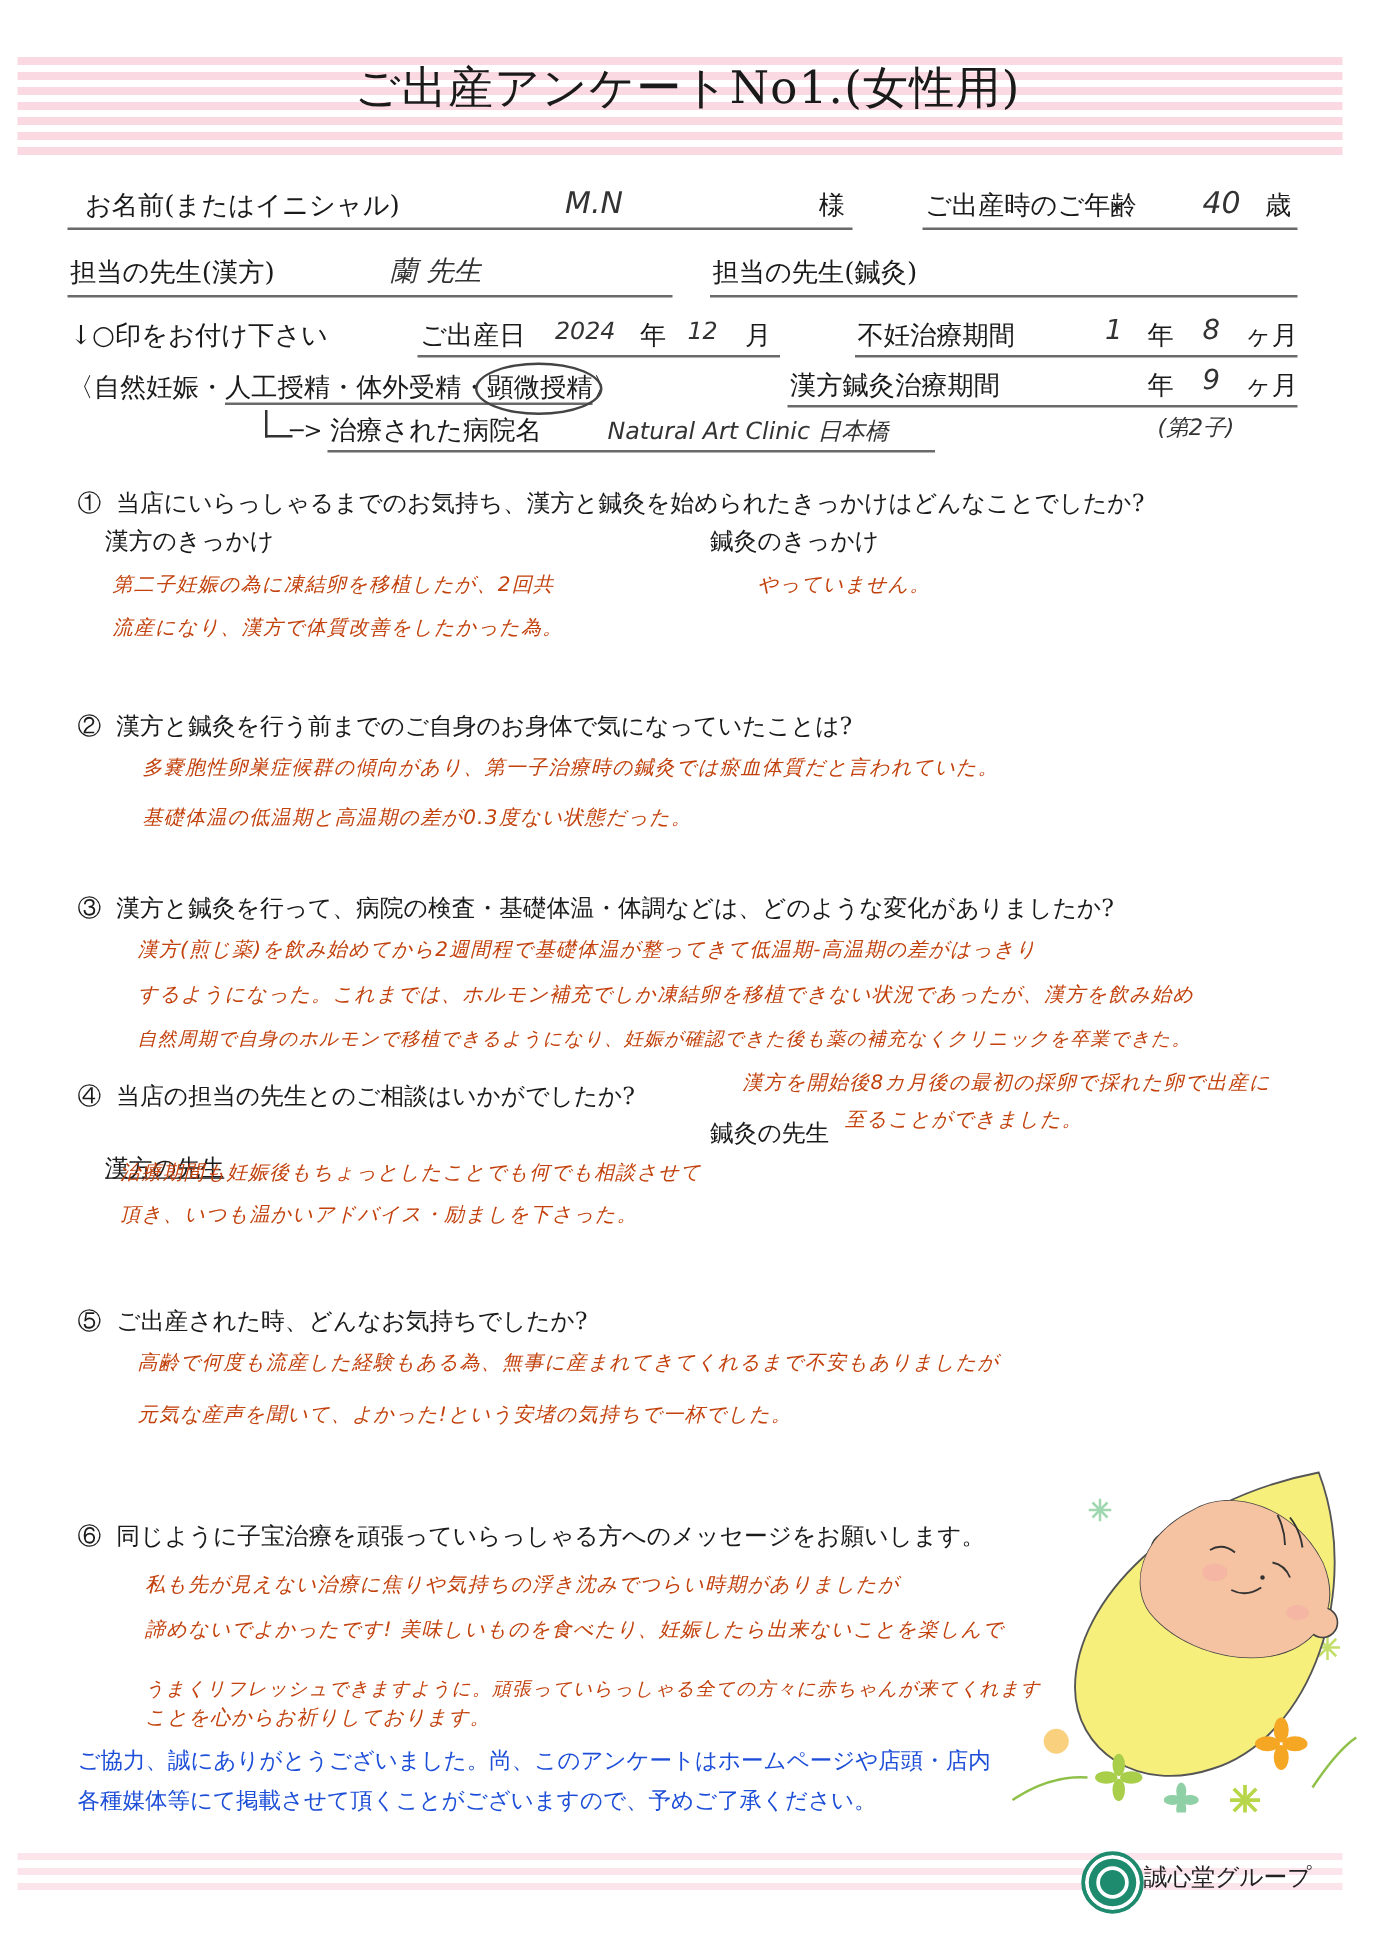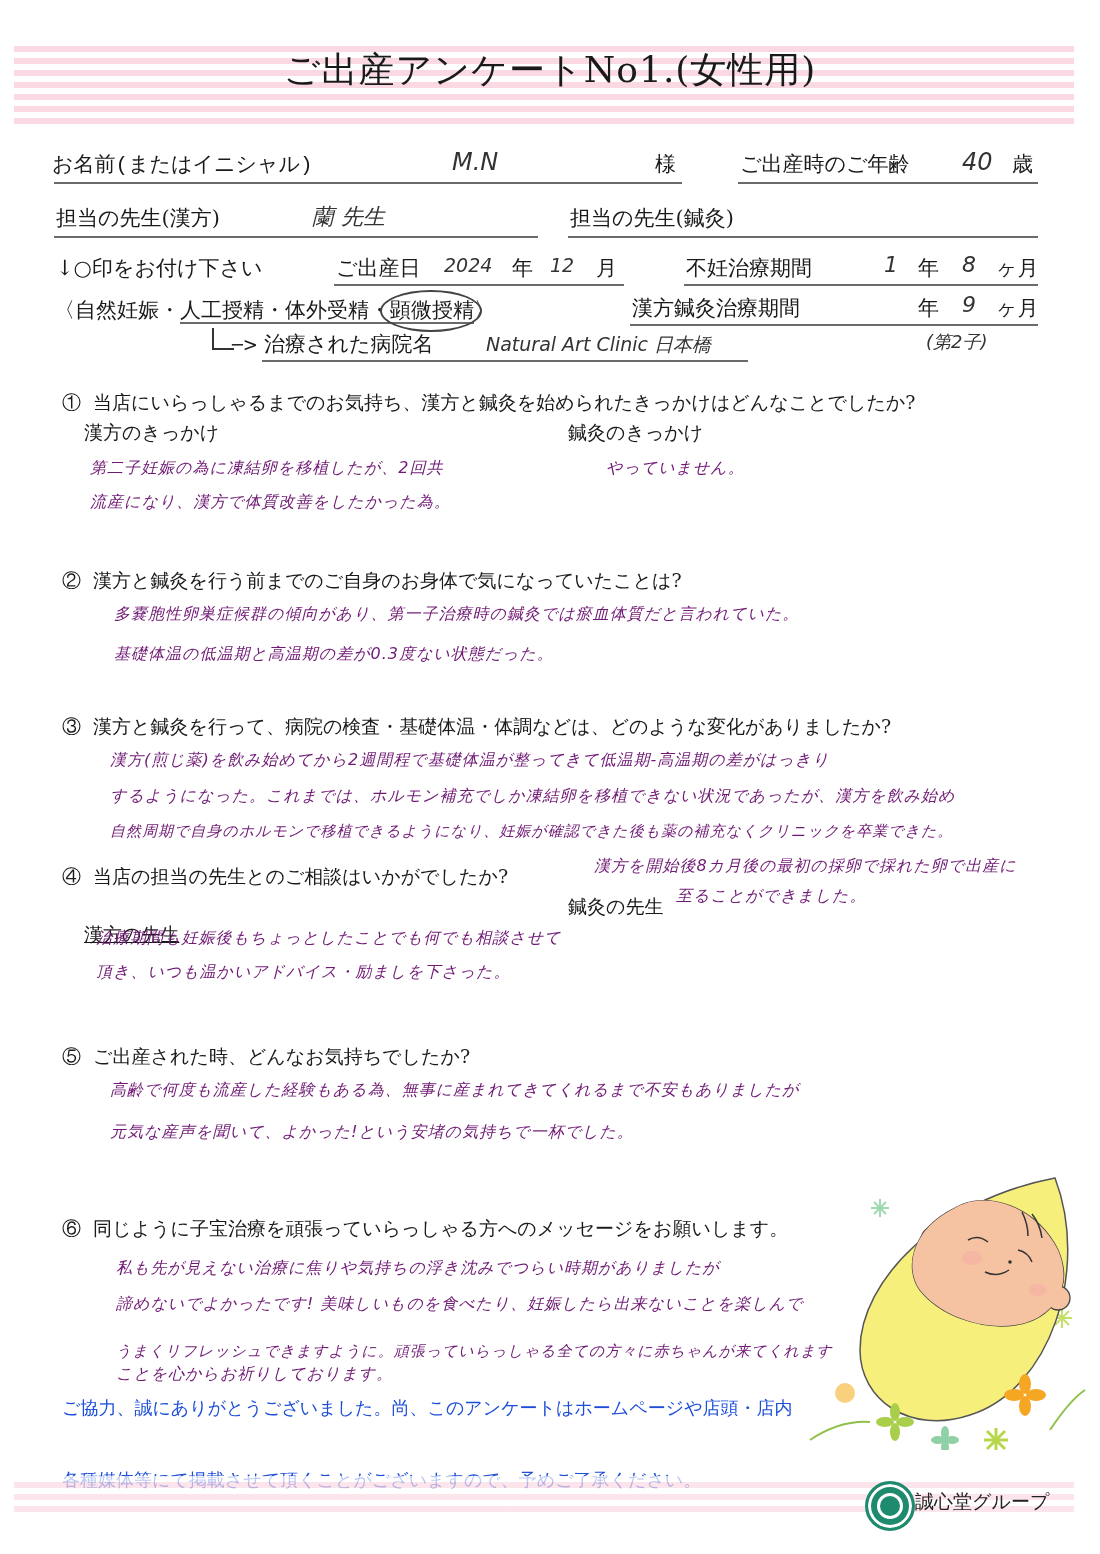--- a/index.html
+++ b/index.html
@@ -13,39 +13,39 @@
   .title-band { left:14px; top:40px; width:1060px; height:88px; }
   .title { left:0; top:46px; width:1100px; text-align:center; font-size:36px;
            color:#1a1a1a; letter-spacing:1px; }
   .lbl { font-size:21px; color:#1a1a1a; white-space:nowrap; }
   .hw { font-family:"DejaVu Sans","Liberation Sans",sans-serif; font-style:italic;
         color:#333; white-space:nowrap; font-weight:300; }
   .uline { border-bottom:2px solid #6a6a6a; }
   .q { font-size:19px; color:#1a1a1a; white-space:nowrap; }
   .sub { font-size:19px; color:#1a1a1a; }
   .ans { font-family:"DejaVu Sans","Liberation Sans",sans-serif; font-style:italic;
-         font-size:16px; color:#701a75; white-space:nowrap; letter-spacing:1px; }
+         font-size:16px; color:#c2410c; white-space:nowrap; letter-spacing:1px; }
   .footer { font-size:18px; color:#1d4ed8; white-space:nowrap; }
   .bottom-band { left:14px; top:1476px; width:1060px; height:42px; opacity:.7; }
   .circle { border:2px solid #444; border-radius:50%; }
   .logo { left:865px; top:1481px; width:44px; height:44px; border-radius:50%;
           background:#1f8b6e; border:3px solid #1f8b6e; box-shadow:inset 0 0 0 3px #fff, inset 0 0 0 7px #1f8b6e; }
   .logo-inner { left:877px; top:1493px; width:20px; height:20px; border-radius:50%;
                 border:3px solid #fff; }
   .logo-text { left:915px; top:1489px; font-family:"DejaVu Sans","Liberation Sans",sans-serif;
                font-size:19px; color:#222; }
 </style>
 </head>
 <body>
 
 <div class="abs stripes title-band"></div>
 <div class="abs title">ご出産アンケートNo1.(女性用)</div>
 
 <div class="abs uline" style="left:54px;top:182px;width:628px;height:0;"></div>
-<div class="abs lbl" style="left:52px;top:150px;font-family:Liberation Mono, monospace;">お名前(またはイニシャル)</div>
+<div class="abs lbl" style="left:68px;top:150px;">お名前(またはイニシャル)</div>
 <div class="abs hw" style="left:452px;top:148px;font-size:24px;">M.N</div>
 <div class="abs lbl" style="left:655px;top:150px;">様</div>
 
 <div class="abs uline" style="left:738px;top:182px;width:300px;height:0;"></div>
 <div class="abs lbl" style="left:740px;top:150px;">ご出産時のご年齢</div>
 <div class="abs hw" style="left:962px;top:148px;font-size:24px;">40</div>
 <div class="abs lbl" style="left:1012px;top:150px;">歳</div>
 
 <div class="abs uline" style="left:54px;top:236px;width:484px;height:0;"></div>
 <div class="abs lbl" style="left:56px;top:204px;">担当の先生(漢方)</div>
@@ -189,19 +189,19 @@
         <line x1="0" y1="-12" x2="0" y2="12"></line>
         <line x1="-9" y1="-9" x2="9" y2="9"></line>
         <line x1="-9" y1="9" x2="9" y2="-9"></line>
       </g>
     <path d="M 10 290 q 30 -20 60 -18" stroke="#8fc04a" fill="none" stroke-width="2"></path>
     <path d="M 250 280 q 20 -30 35 -40" stroke="#8fc04a" fill="none" stroke-width="2"></path>
   </g>
 </svg>
 
 <div class="abs footer" style="left:62px;top:1396px;">ご協力、誠にありがとうございました。尚、このアンケートはホームページや店頭・店内</div>
-<div class="abs footer" style="left:62px;top:1428px;margin-top:40px;">各種媒体等にて掲載させて頂くことがございますので、予めご了承ください。</div>
+<div class="abs footer" style="left:62px;top:1428px;">各種媒体等にて掲載させて頂くことがございますので、予めご了承ください。</div>
 
 <div class="abs stripes bottom-band"></div>
 
 <div class="abs logo"></div>
 <div class="abs logo-inner"></div>
 <div class="abs logo-text">誠心堂グループ</div>
 
 </body></html>

